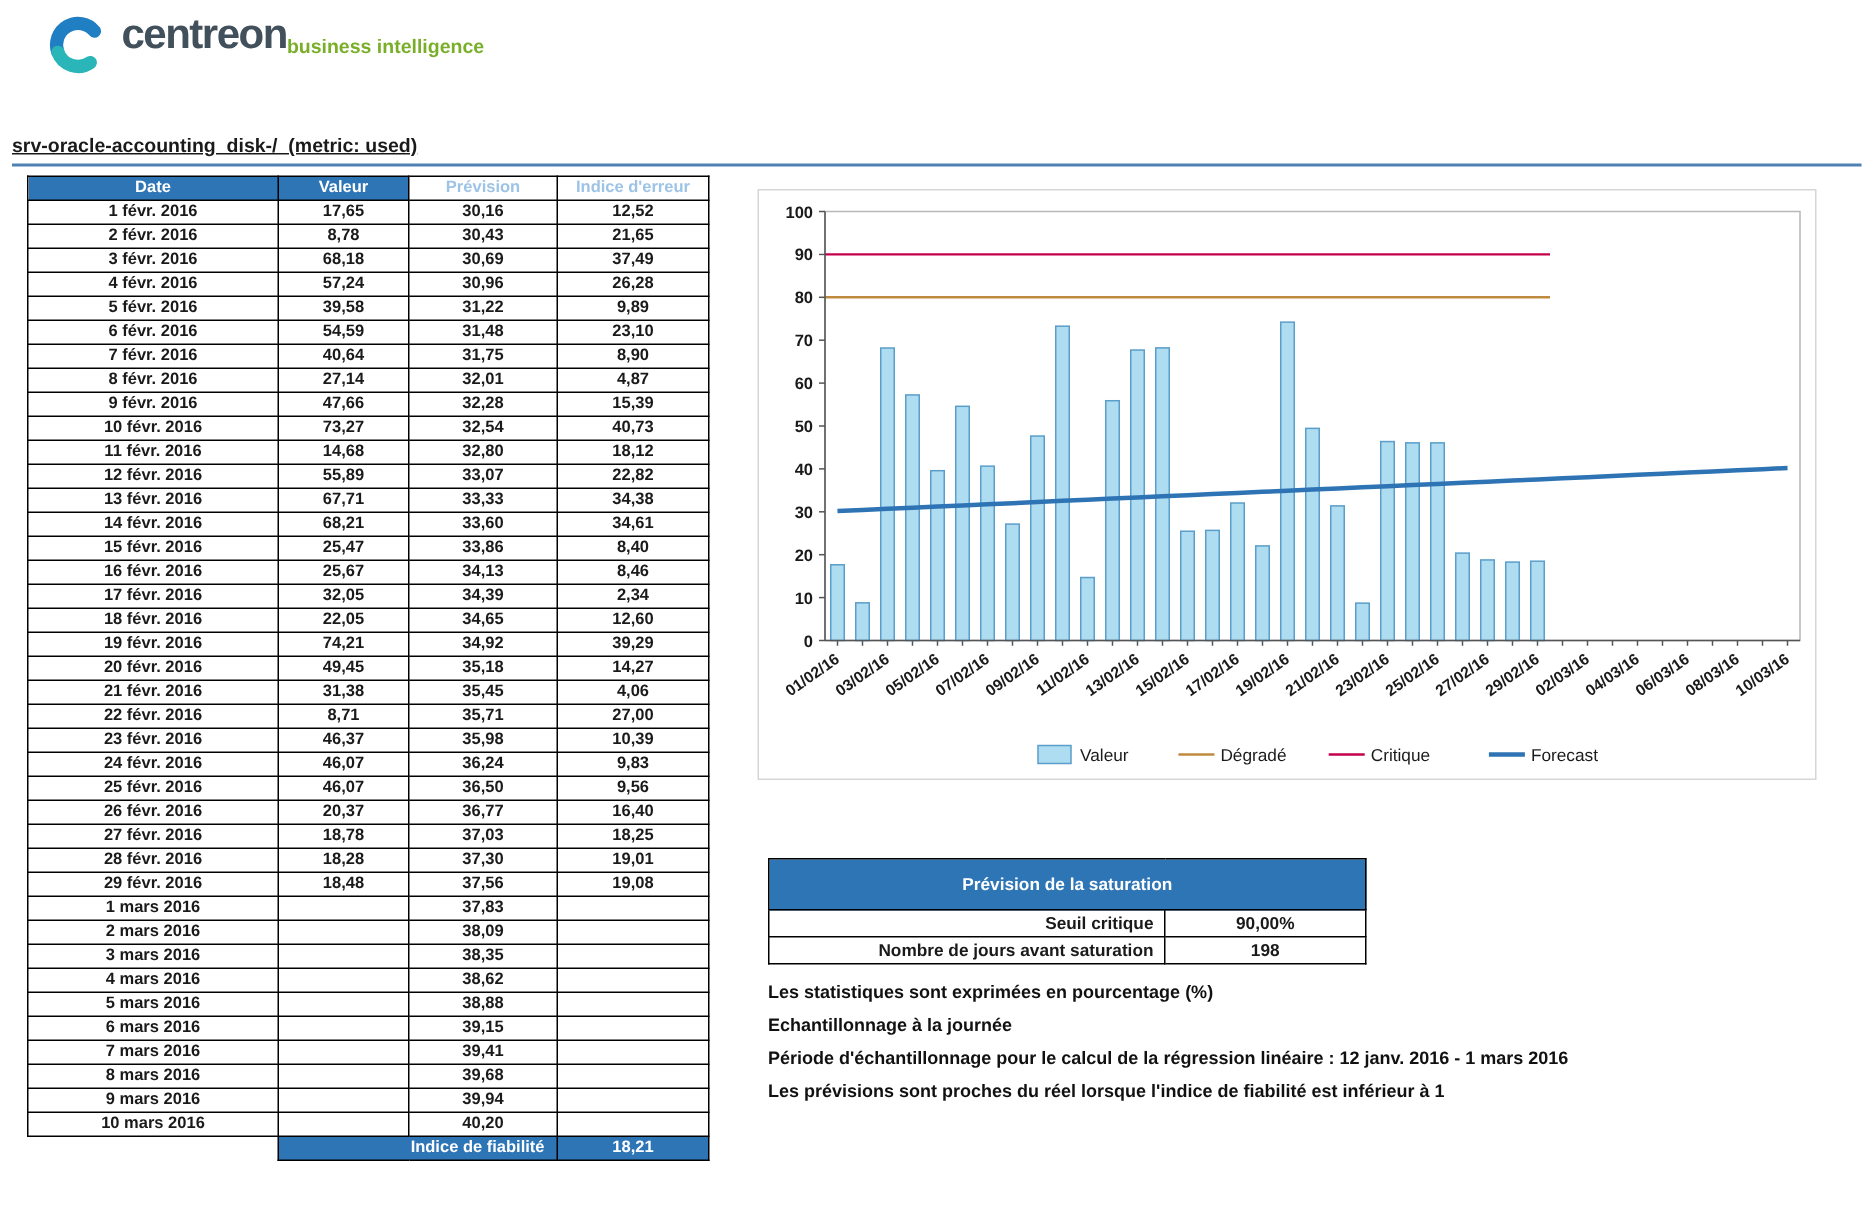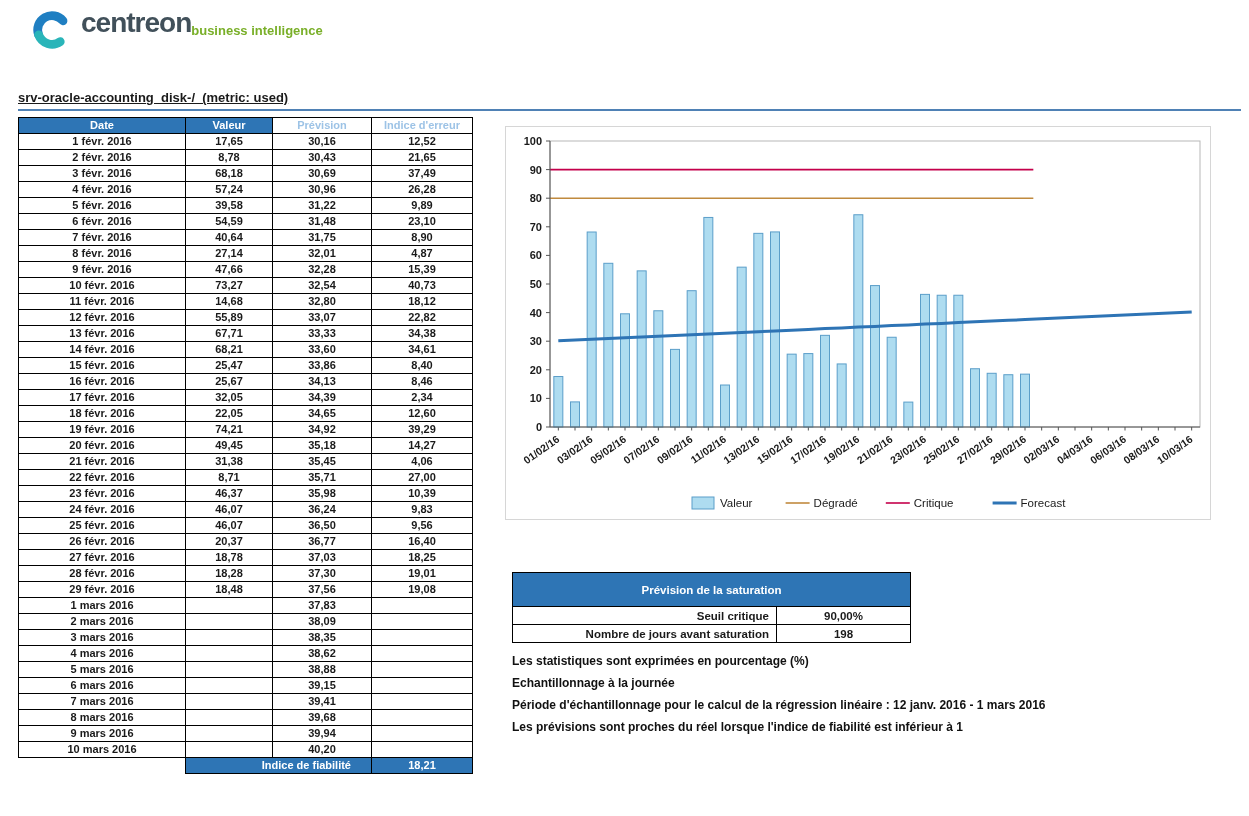--- a/index.html
+++ b/index.html
@@ -9,33 +9,33 @@
     position: relative; overflow: hidden;
   }
 
   
   .logo { position: absolute; top: 8px; left: 30px; display: flex; align-items: flex-start; gap: 7px; }
   .logo-text { display: flex; flex-direction: row; align-items: flex-end; }
   .brand { font-size: 28px; font-weight: 700; color: #41505a; letter-spacing: -1px; line-height: 30px; }
   .tagline { font-size: 13px; font-weight: 700; color: #79af28; line-height: 14px; }
 
   
-  .title-bar { position: absolute; top: 88px; left: 18px; right: 8px;
+  .title-bar { position: absolute; top: 88px; left: 8px; right: 8px;
                border-bottom: 2px solid #4f81b5; padding-bottom: 3px; }
   .page-title { font-size: 13px; font-weight: 700; text-decoration: underline; white-space: pre; }
 
   
   .data-table { position: absolute; top: 117px; left: 18px; border-collapse: collapse;
                 font-size: 11px; font-weight: 700; table-layout: fixed; }
   .data-table th, .data-table td { border: 1px solid #000; padding: 1px 3px; height: 15px;
                                    line-height: 13px; text-align: center; overflow: hidden; }
   .data-table th.th-blue { background: #2e75b5; color: #ffffff; }
   .data-table th.th-light { background: #ffffff; color: #9dc3e6; }
   .data-table tfoot td.empty { border: none; background: #ffffff; }
-  .data-table tfoot td.foot-label { background: #2e75b5; color: #fff; text-align: right; padding-right: 20px; }
+  .data-table tfoot td.foot-label { background: #2e75b5; color: #fff; text-align: right; padding-right: 8px; }
   .data-table tfoot td.foot-value { background: #2e75b5; color: #fff; }
 
   
   .chart-box { position: absolute; left: 505px; top: 126px; width: 706px; height: 394px;
                background: #fff; border: 1px solid #d6d6d6; }
   .ytick { font-family: "Liberation Sans", sans-serif; font-size: 11px; font-weight: 700; fill: #1a1a1a; }
   .xtick { font-family: "Liberation Sans", sans-serif; font-size: 10.5px; font-weight: 700; fill: #1a1a1a; }
   .legend-t { font-family: "Liberation Sans", sans-serif; font-size: 11.5px; fill: #1a1a1a; }
 
   

